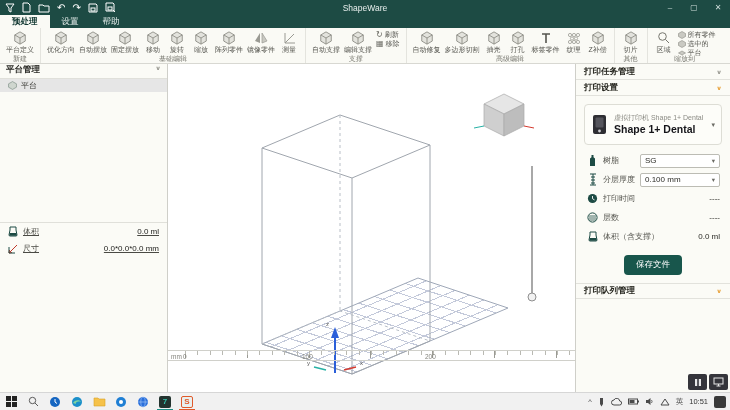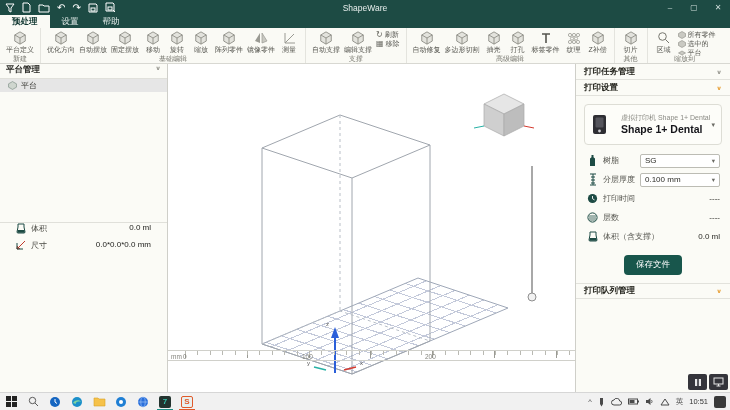--- a/index.html
+++ b/index.html
@@ -36,40 +36,40 @@
   .rsm svg{display:block;}
 
   
   .main{position:absolute;left:0;top:64px;width:730px;height:328px;display:flex;}
   .left-panel{width:168px;background:var(--panelbg);border-right:1px solid #cfcfc9;position:relative;}
   .phead{height:15px;display:flex;align-items:flex-start;justify-content:space-between;padding:0 6px;border-bottom:1px solid #e0e0da;font-weight:bold;font-size:8.5px;color:#2a2a26;}
   .chev{font-size:7px;color:#9a9a92;transform:scaleY(.8);}
   .chev.orange{color:var(--chevron);}
   .plat-item{height:13px;display:flex;align-items:center;gap:4px;padding:0 8px;background:var(--sel);font-size:8px;color:#3a3a35;}
   .partinfo{position:absolute;left:0;top:158px;right:0;border-top:1px solid #e0e0da;}
-  .pi-row{height:17px;display:flex;gap:5px;padding:0 16px;font-size:8px;color:#4a4a44;}
+  .pi-row{height:17px;display:flex;align-items:center;gap:5px;padding:0 8px;font-size:8px;color:#4a4a44;text-decoration:underline;}
   .pi-row .val{margin-left:auto;color:#22221f;}
 
   
   .viewport{position:relative;flex:1;background:#fff;overflow:hidden;}
   .gridfill{position:absolute;left:0;top:0;width:387px;height:328px;
     background:
       repeating-linear-gradient(157deg,#c3c9da 0 1px,transparent 1px 10px),
       repeating-linear-gradient(18deg,#c3c9da 0 1px,transparent 1px 11px);
     clip-path:polygon(94px 280px,250px 214px,340px 244px,184px 310px);}
   .scene{position:absolute;left:0;top:0;}
   .ruler{position:absolute;left:0;top:286px;width:100%;height:11px;border-top:1px solid #d0d0ca;border-bottom:1px solid #d0d0ca;background:
       repeating-linear-gradient(90deg,#b9b9b2 0 1px,transparent 1px 12.4px) 17px 0/100% 4px no-repeat padding-box,
       repeating-linear-gradient(90deg,#9a9a93 0 1px,transparent 1px 61.8px) 17px 0/100% 7px no-repeat padding-box;}
   .ruler span{position:absolute;top:2px;font-size:6.5px;color:#84847d;}
 
   
   .right-panel{width:155px;background:var(--panelbg);border-left:1px solid #cfcfc9;display:flex;flex-direction:column;}
   .rp-head{height:16px;display:flex;align-items:center;justify-content:space-between;padding:0 8px;font-weight:bold;font-size:8.5px;color:#26261f;border-bottom:1px solid #e2e2dc;}
-  .printer-card{margin:8px 8px 6px;border:1px solid #ddddd5;border-radius:4px;background:#fdfdf9;display:flex;align-items:center;gap:14px;padding:8px 7px;position:relative;}
+  .printer-card{margin:8px 8px 6px;border:1px solid #ddddd5;border-radius:4px;background:#fdfdf9;display:flex;align-items:center;gap:7px;padding:8px 7px;position:relative;}
   .printer-cap{font-size:7px;color:#8b8b84;line-height:10px;}
   .printer-name{font-size:10.5px;font-weight:bold;color:#15151a;line-height:13px;}
   .printer-card .dd{position:absolute;right:6px;top:50%;transform:translateY(-50%);font-size:7px;color:#6b6b64;}
   .field{height:19px;display:flex;align-items:center;padding:0 10px;}
   .field .fic{width:13px;display:flex;justify-content:center;}
   .field .flb{font-size:8px;color:#55554f;margin-left:4px;white-space:nowrap;}
   .field .fval{margin-left:auto;font-size:8px;color:#2b2b26;}
   .selbox{margin-left:auto;width:80px;height:14px;border:1px solid #bcbcb4;border-radius:2px;background:#fff;display:flex;align-items:center;font-size:8px;color:#2b2b26;padding:0 4px;justify-content:space-between;}
   .selbox .dd{font-size:6.5px;color:#6b6b64;}
   .save-btn{margin:9px auto 8px;display:block;background:var(--accent);color:#fff;border:none;border-radius:4px;font-size:8.5px;padding:4px 12px;}

